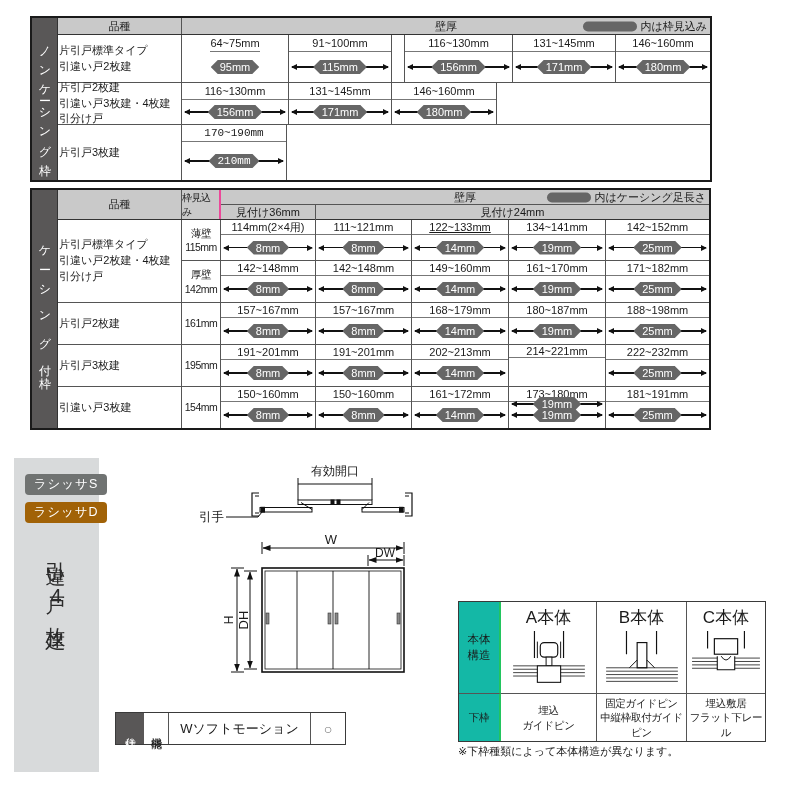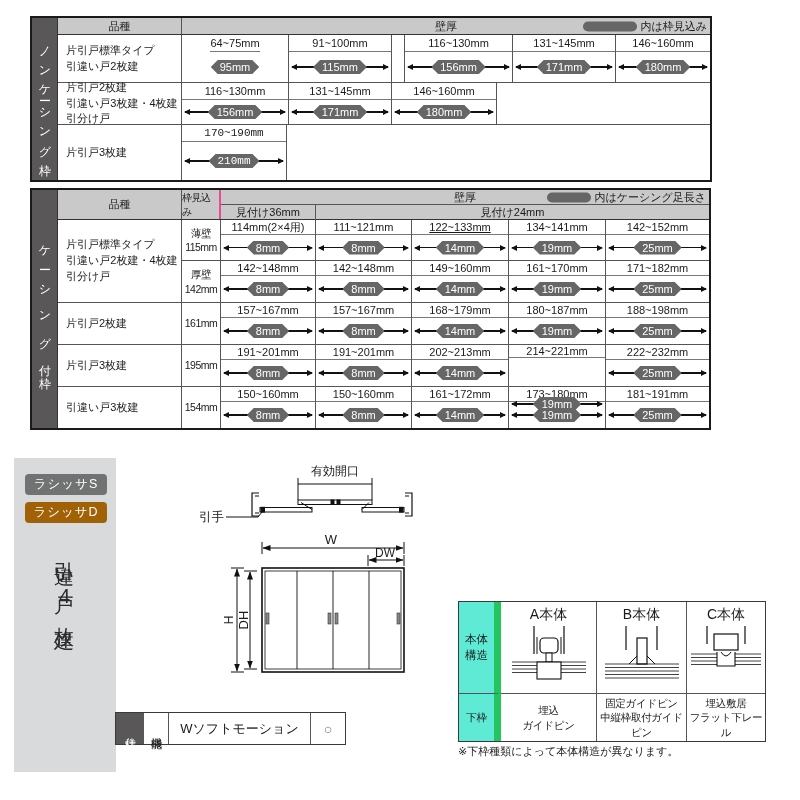--- a/index.html
+++ b/index.html
@@ -14,21 +14,21 @@
   .t-body{flex:1;display:flex;flex-direction:column;min-width:0}
   .t-header{display:flex;background:#c9c9c9;border-bottom:1px solid #333;box-sizing:border-box}
   .name-col{width:124px;border-right:1px solid #555;display:flex;align-items:center;justify-content:center;
             font-size:11px;box-sizing:border-box;flex-shrink:0}
   .h-rest{flex:1;position:relative;display:flex;align-items:center;justify-content:center;font-size:11px}
   .h-legend{position:absolute;right:3px;top:50%;transform:translateY(-50%);display:flex;align-items:center;gap:3px;font-size:11px;white-space:nowrap}
   .pill{height:10px;border-radius:5px;background:#666;display:inline-block}
   .t-row{display:flex;border-bottom:1px solid #555;box-sizing:border-box}
   .t-row:last-child{border-bottom:none}
   .name-cell{width:124px;border-right:1px solid #555;display:flex;align-items:center;justify-content:flex-start;
-             padding-left:8px;font-size:11px;line-height:1.45;white-space:pre-line;box-sizing:border-box;flex-shrink:0}
+             padding-left:1px;font-size:11px;line-height:1.45;white-space:pre-line;box-sizing:border-box;flex-shrink:0}
   .cells{flex:1;display:flex;min-width:0}
   .dim-cell{display:flex;flex-direction:column;border-right:1px solid #555;box-sizing:border-box}
   .spacer-cell{border-right:1px solid #555;box-sizing:border-box}
   .cells > :last-child{border-right:none}
   .rng{height:17px;display:flex;align-items:center;justify-content:center;font-size:11px;border-bottom:1px solid #777;box-sizing:border-box}
   .arr{flex:1;position:relative;margin:0 2px}
   .arr::before{content:"";position:absolute;left:1px;right:1px;top:50%;margin-top:-1px;height:1.5px;background:#111}
   .ah{position:absolute;top:50%;transform:translateY(-50%);width:0;height:0;border-top:3.5px solid transparent;border-bottom:3.5px solid transparent}
   .ah.l{left:0;border-right:6px solid #111;border-left:0}
   .ah.r{right:0;border-left:6px solid #111;border-right:0}
@@ -45,48 +45,48 @@
   .h2-top{height:15px;position:relative;display:flex;align-items:center;justify-content:center;border-bottom:1px solid #555;font-size:11px;box-sizing:border-box}
   .h2-bot{height:15px;display:flex;font-size:11px;box-sizing:border-box}
   .f36{width:95px;border-right:1px solid #555;display:flex;align-items:center;justify-content:center;box-sizing:border-box}
   .f24{flex:1;display:flex;align-items:center;justify-content:center}
   .sub-wrap{flex:1;display:flex;flex-direction:column;min-width:0}
   .sub-row{display:flex;height:41px;border-bottom:1px solid #555;box-sizing:border-box}
   .sub-row:last-child{border-bottom:none}
   .sub-row .rng{height:15px}
 
   
-  .sidebar{position:absolute;left:14px;top:458px;width:102px;height:314px;background:#d8dadb}
+  .sidebar{position:absolute;left:14px;top:458px;width:85px;height:314px;background:#d8dadb}
   .tab{position:absolute;left:11px;width:82px;height:21px;border-radius:4px;color:#fff;font-size:12.5px;
        display:flex;align-items:center;justify-content:center;letter-spacing:1px}
   .tab-s{top:16px;background:#707372}
   .tab-d{top:44px;background:#a16207}
   .v-title{position:absolute;left:50%;top:88px;transform:translateX(-50%);writing-mode:vertical-rl;text-orientation:upright;
            font-size:20px;letter-spacing:4px;color:#2b2b2b}
 
   
   .spec-mini{position:absolute;left:115px;top:712px;width:231px;height:33px;border:1.5px solid #3a3a3a;
              display:flex;box-sizing:border-box;background:#fff}
   .sm-c{display:flex;align-items:center;justify-content:center;box-sizing:border-box}
   .sm-1{width:28px;background:#595757;color:#fff;font-size:11px;writing-mode:vertical-rl;text-orientation:upright;line-height:1}
   .sm-2{width:25px;border-right:1px solid #555;font-size:11px;writing-mode:vertical-rl;text-orientation:upright;line-height:1}
   .sm-3{width:142px;border-right:1px solid #555;font-size:13px}
   .sm-4{flex:1;font-size:14px;color:#777}
 
   
   .structure{position:absolute;left:458px;top:601px;width:308px;border:1.5px solid #3a3a3a;box-sizing:border-box;
              display:grid;grid-template-columns:42px 96px 90px 1fr;grid-template-rows:91px 48px;background:#fff}
-  .st-hd{background:#5eead4;display:flex;align-items:center;justify-content:center;text-align:center;
-         font-size:11.5px;line-height:1.35;white-space:pre-line;border-right:7px solid #22c55e;box-sizing:border-box}
+  .st-hd{background:#14b8a6;display:flex;align-items:center;justify-content:center;text-align:center;
+         font-size:11.5px;line-height:1.35;white-space:pre-line;border-right:2px solid #22c55e;box-sizing:border-box}
   .st-cell{border-right:1px solid #555;box-sizing:border-box;display:flex;flex-direction:column;align-items:center}
   .structure > :nth-child(4n){border-right:none}
   .st-row2{border-top:1px solid #555;justify-content:center;text-align:center;font-size:10.5px;line-height:1.35;
            white-space:pre-line;letter-spacing:-0.3px}
   .st-hd.st-row2{display:flex;align-items:center}
-  .st-title{font-size:14px;margin-top:4px}
+  .st-title{font-size:17px;margin-top:4px}
   .note{position:absolute;left:458px;top:744px;font-size:11px;color:#222}
 
   svg text{font-family:"Liberation Sans","DejaVu Sans",sans-serif;fill:#1a1a1a}
 </style>
 </head>
 <body>
 
 <div class="spec-table" style="left:30px;top:16px;width:682px">
   <div class="side-bar" style="letter-spacing:5px">ノンケーシング枠</div>
   <div class="t-body">

